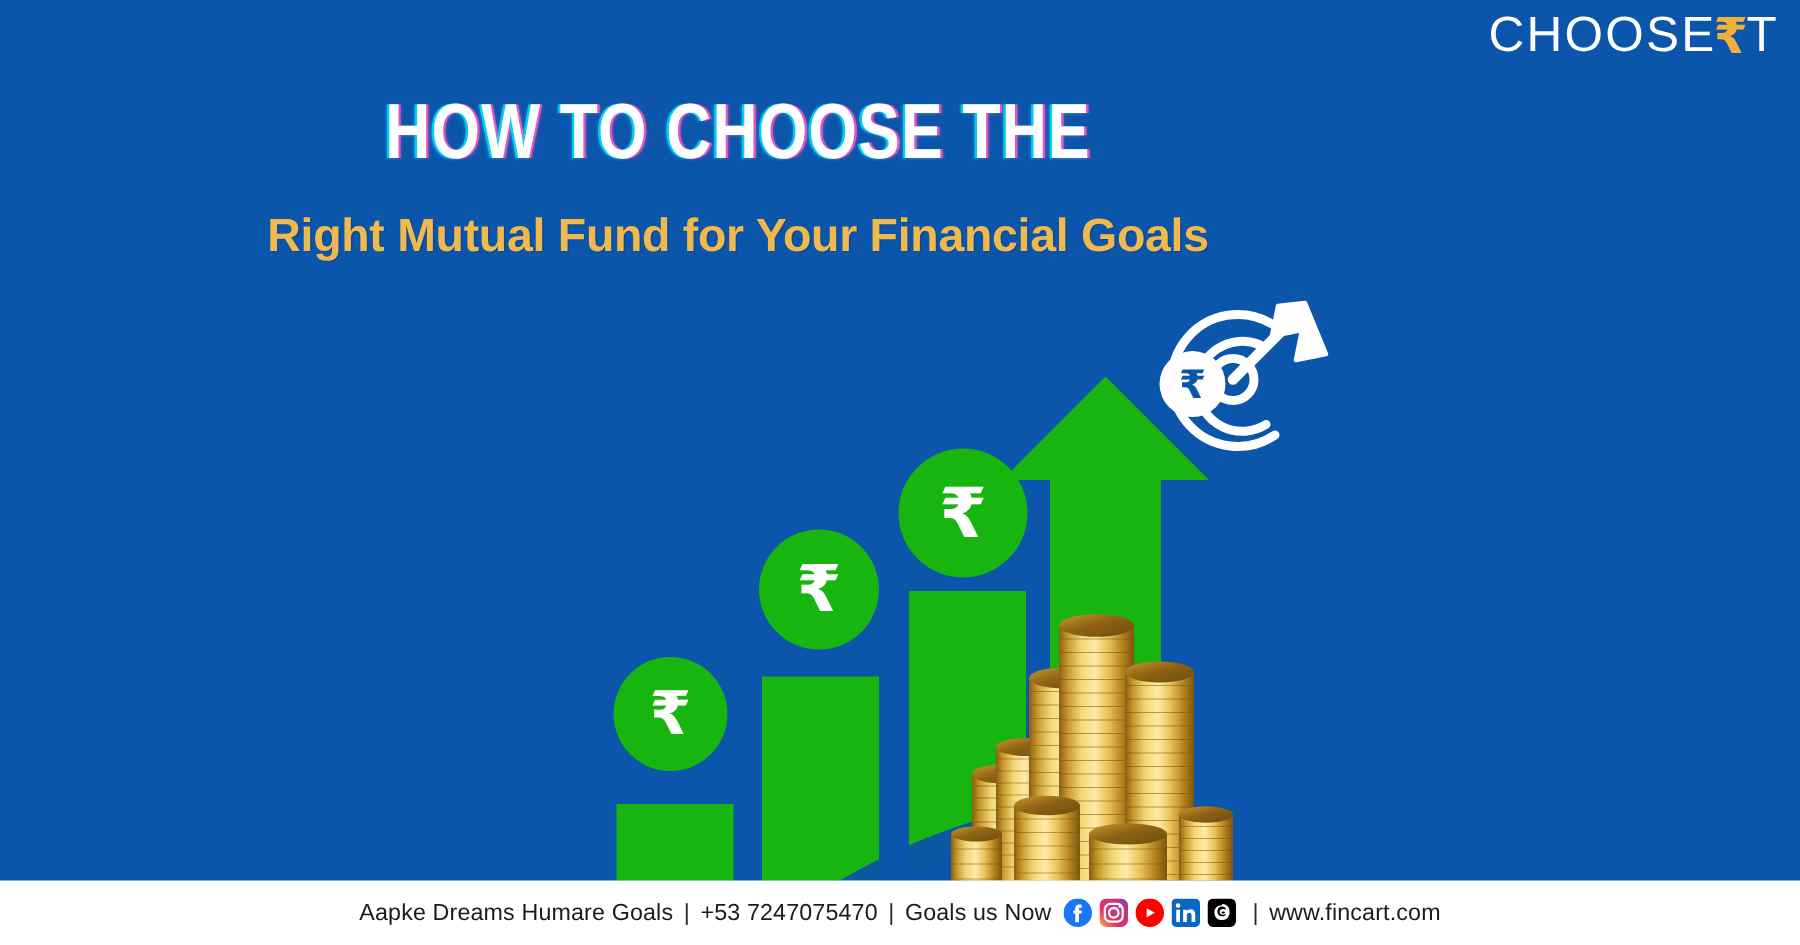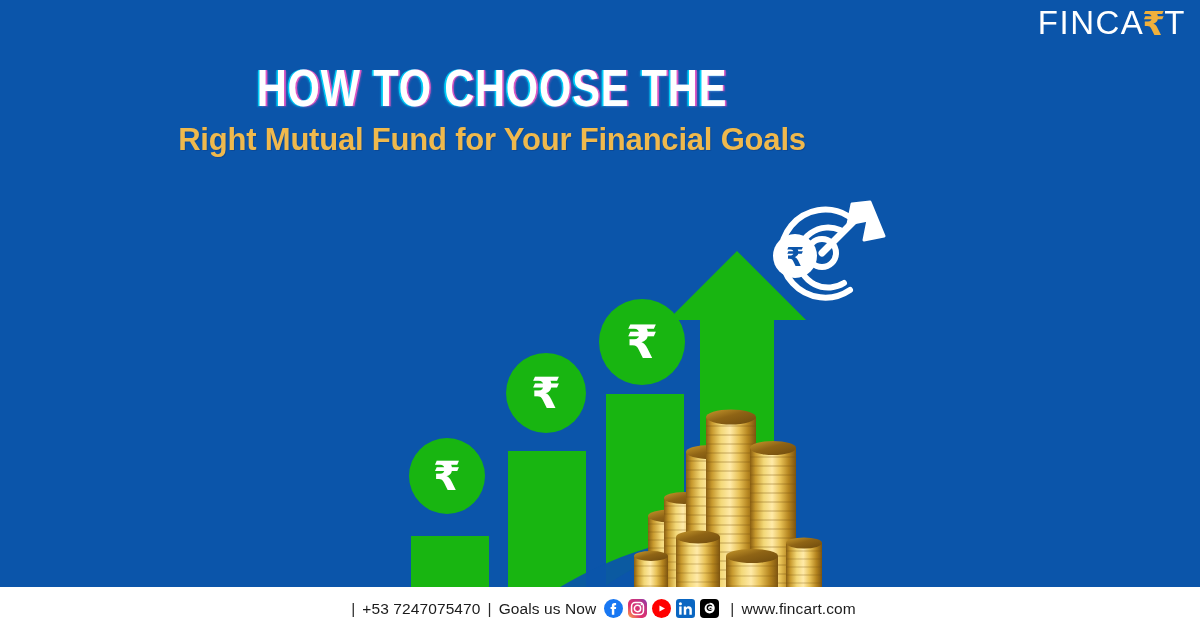--- a/index.html
+++ b/index.html
@@ -64,21 +64,21 @@
     transform: scaleX(0.80);
     transform-origin: center center;
     white-space: nowrap;
     text-shadow:
       -2px 0 0 rgba(0,220,255,0.85),
        2px 0 0 rgba(255,90,200,0.80),
       -3px 1px 2px rgba(0,200,255,0.35),
        3px 1px 2px rgba(255,80,190,0.30);
   }
   #title-sub {
-    margin-top: 4px;
+    margin-top: 21px;
     font-family: "Liberation Sans", sans-serif;
     font-size: 31px;
     font-weight: 700;
     letter-spacing: -0.2px;
     color: #EFB94D;
     white-space: nowrap;
     text-shadow: 1px 1px 0 rgba(10,60,130,0.45);
   }
 
   
@@ -133,21 +133,21 @@
     position: relative;
   }
   .soc svg { display: block; }
 </style>
 </head>
 <body>
 
 <div id="poster">
 
   <div id="brand-logo">
-    <span class="logo-text">FINCA</span>
+    <span class="logo-text">CHOOSE</span>
     <span class="logo-rupee">₹</span>
     <span class="logo-text">T</span>
   </div>
 
   <div id="headline-block">
     <div id="title-main">HOW TO CHOOSE THE</div>
     <div id="title-sub">Right Mutual Fund for Your Financial Goals</div>
   </div>
 
   <div id="illustration">
@@ -375,20 +375,21 @@
           <circle cx="795" cy="256" r="22" fill="#ffffff"></circle>
           <text x="795" y="257" fill="#0B55AA" font-family="DejaVu Sans, sans-serif" font-size="26" font-weight="700" text-anchor="middle" dominant-baseline="central">₹</text>
         </g>
 
       </g>
     </svg>
   </div>
 
   <div id="footer-bar">
     <div id="footer-inner">
+      <span class="foot-txt">Aapke Dreams Humare Goals</span>
       <span class="foot-sep">|</span>
       <span class="foot-txt">+53 7247075470</span>
       <span class="foot-sep">|</span>
       <span class="foot-txt">Goals us Now</span>
 
       <span id="social-icons">
         <span class="soc">
           <svg viewBox="0 0 24 24" width="19" height="19">
             <circle cx="12" cy="12" r="12" fill="#1877F2"></circle>
             <path d="M15.1 12.6h-2.1V20h-3.1v-7.4H8.3V10h1.6V8.5c0-2.1 1-3.4 3.4-3.4h2v2.7h-1.3c-.8 0-.9.3-.9 1V10h2.3l-.3 2.6z" fill="#fff"></path>

